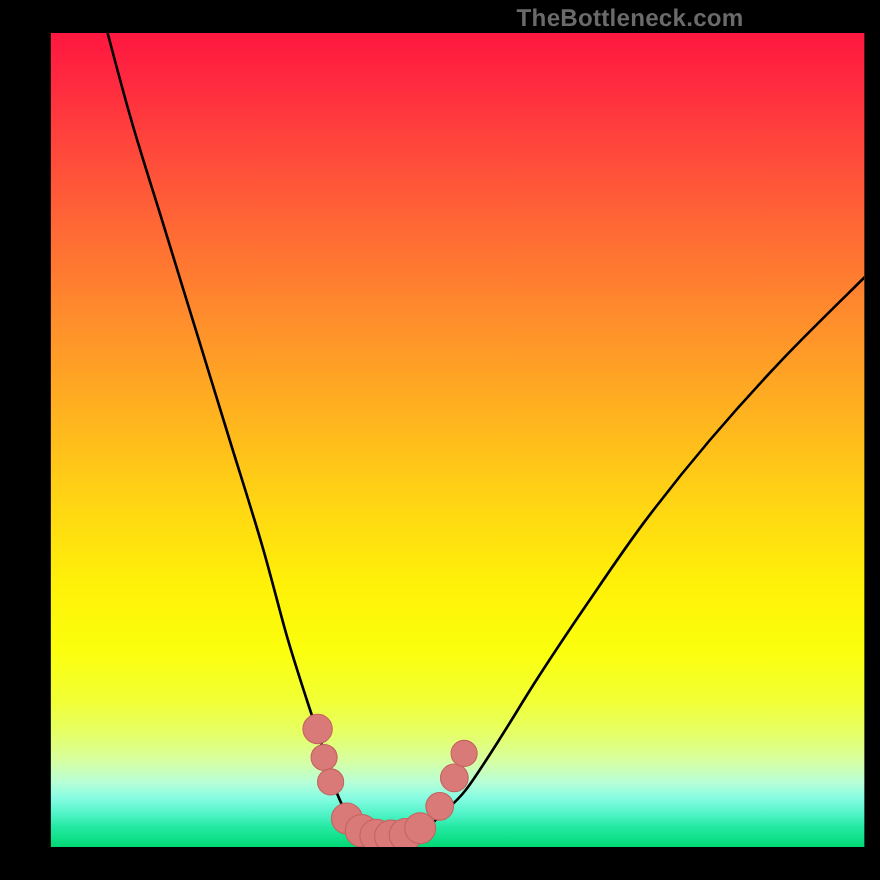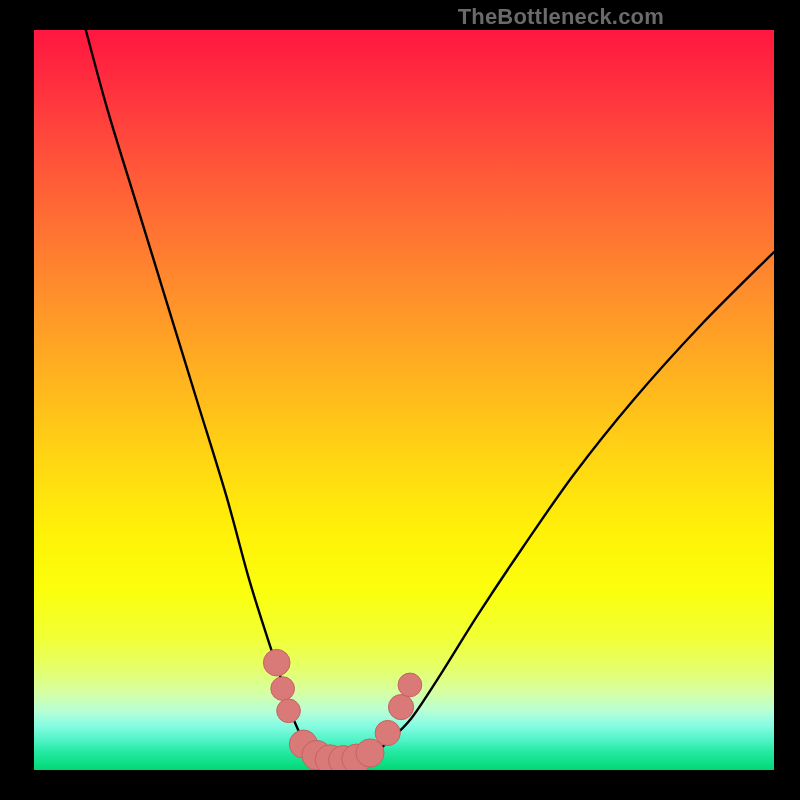--- a/index.html
+++ b/index.html
@@ -7,21 +7,21 @@
     padding: 0;
     width: 800px;
     height: 800px;
     background: #000;
     overflow: hidden;
     font-family: Arial, Helvetica, sans-serif;
   }
   .frame {
     position: absolute;
     top: 0;
-    left: 4px;
+    left: 16px;
     width: 668px;
     height: 800px;
     background: #000;
   }
   .plot-area {
     position: absolute;
     top: 30px;
     left: 30px;
     width: 740px;
     height: 740px;

